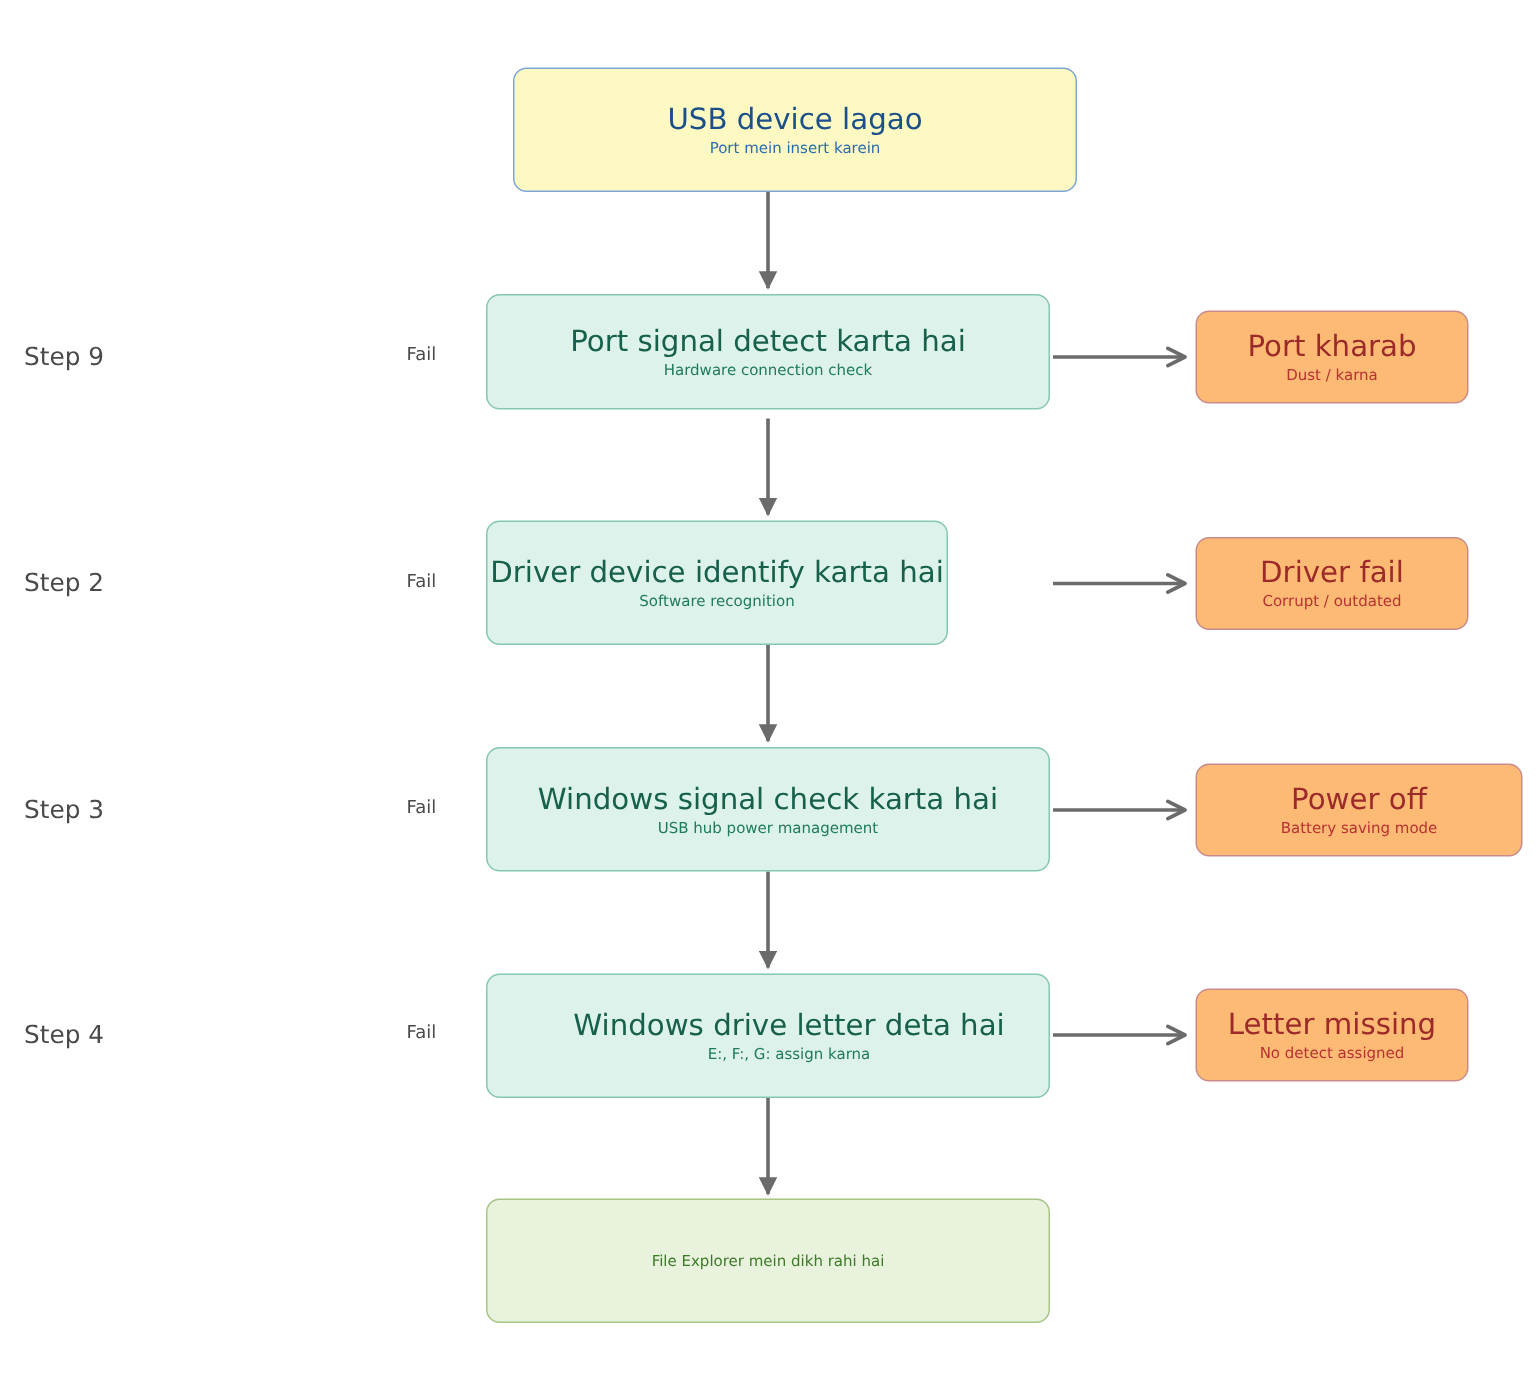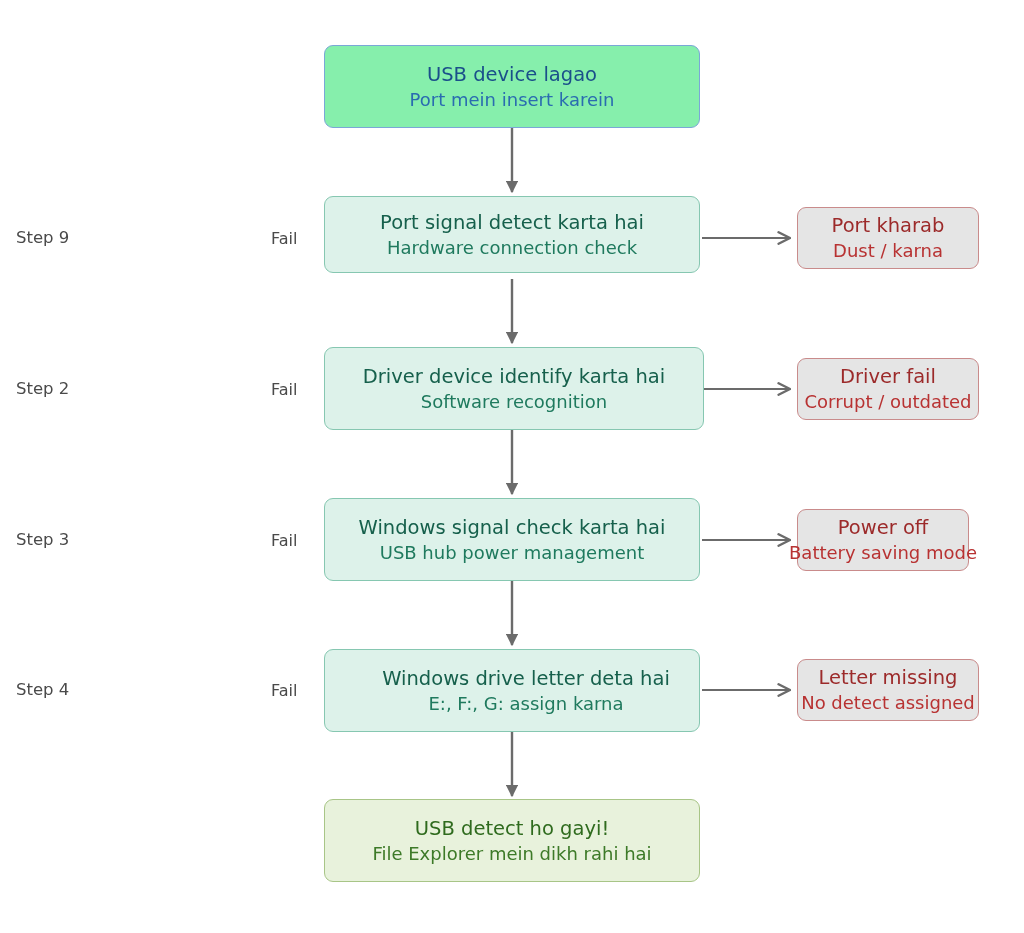--- a/index.html
+++ b/index.html
@@ -39,29 +39,30 @@
     align-items: center;
     justify-content: center;
     text-align: center;
     line-height: 1.18;
   }
   .node .title {
     font-size: 19.5px;
     white-space: nowrap;
   }
   .node .subtitle {
-    font-size: 18px;
+    font-size: 10px;
     margin-top: 3px;
     white-space: nowrap;
   }
 
   
   .node.start {
-    background: #86efac;
+    background: #fef9c3;
     border-color: #7ba7d7;
+    margin-left: 18px;
   }
   .node.start .title { color: #1a4f8a; }
   .node.start .subtitle { color: #2a6cb0; }
 
   
   .node.process {
     background: #ddf2ea;
     border-color: #86c7b1;
   }
   .node.process .title { color: #16604c; }
@@ -70,38 +71,38 @@
   
   .node.success {
     background: #e8f2dc;
     border-color: #a8c587;
   }
   .node.success .title { color: #2f6b1e; }
   .node.success .subtitle { color: #3d7a28; }
 
   
   .node.failure {
-    background: #e5e5e5;
+    background: #fdba74;
     border-color: #c98b8b;
   }
   .node.failure .title { color: #9c2a2a; }
   .node.failure .subtitle { color: #b83232; }
   
   .node.failure .subtitle { overflow: visible; }
 
   
   .gutter-label {
     position: absolute;
     font-size: 16.5px;
     color: #4a4a4a;
     white-space: nowrap;
   }
   .fail-label {
     position: absolute;
-    font-size: 16px;
+    font-size: 12px;
     color: #4a4a4a;
     white-space: nowrap;
   }
 </style>
 </head>
 <body>
 
 <div id="canvas">
 
   <svg id="wires" viewBox="0 0 1024 933" width="1024" height="933">
@@ -141,49 +142,48 @@
     <span class="title">Port signal detect karta hai</span>
     <span class="subtitle">Hardware connection check</span>
   </div>
   <div class="node failure" style="left:797px; top:207px; width:182px; height:62px;">
     <span class="title">Port kharab</span>
     <span class="subtitle">Dust / karna</span>
   </div>
 
   <div class="gutter-label" style="left:16px; top:379px;">Step 2</div>
   <div class="fail-label" style="left:271px; top:380px;">Fail</div>
-  <div class="node process" style="left:324px; top:347px; width:380px; height:83px;">
+  <div class="node process" style="left:324px; top:347px; width:308px; height:83px;">
     <span class="title">Driver device identify karta hai</span>
     <span class="subtitle">Software recognition</span>
   </div>
   <div class="node failure" style="left:797px; top:358px; width:182px; height:62px;">
     <span class="title">Driver fail</span>
     <span class="subtitle">Corrupt / outdated</span>
   </div>
 
   <div class="gutter-label" style="left:16px; top:530px;">Step 3</div>
   <div class="fail-label" style="left:271px; top:531px;">Fail</div>
   <div class="node process" style="left:324px; top:498px; width:376px; height:83px;">
     <span class="title">Windows signal check karta hai</span>
     <span class="subtitle">USB hub power management</span>
   </div>
-  <div class="node failure" style="left:797px; top:509px; width:172px; height:62px;">
+  <div class="node failure" style="left:797px; top:509px; width:218px; height:62px;">
     <span class="title">Power off</span>
     <span class="subtitle">Battery saving mode</span>
   </div>
 
   <div class="gutter-label" style="left:16px; top:680px;">Step 4</div>
   <div class="fail-label" style="left:271px; top:681px;">Fail</div>
   <div class="node process" style="left:324px; top:649px; width:376px; height:83px;padding-left:28px;">
     <span class="title">Windows drive letter deta hai</span>
     <span class="subtitle">E:, F:, G: assign karna</span>
   </div>
   <div class="node failure" style="left:797px; top:659px; width:182px; height:62px;">
     <span class="title">Letter missing</span>
     <span class="subtitle">No detect assigned</span>
   </div>
 
   <div class="node success" style="left:324px; top:799px; width:376px; height:83px;">
-    <span class="title">USB detect ho gayi!</span>
     <span class="subtitle">File Explorer mein dikh rahi hai</span>
   </div>
 
 </div>
 
 </body></html>

